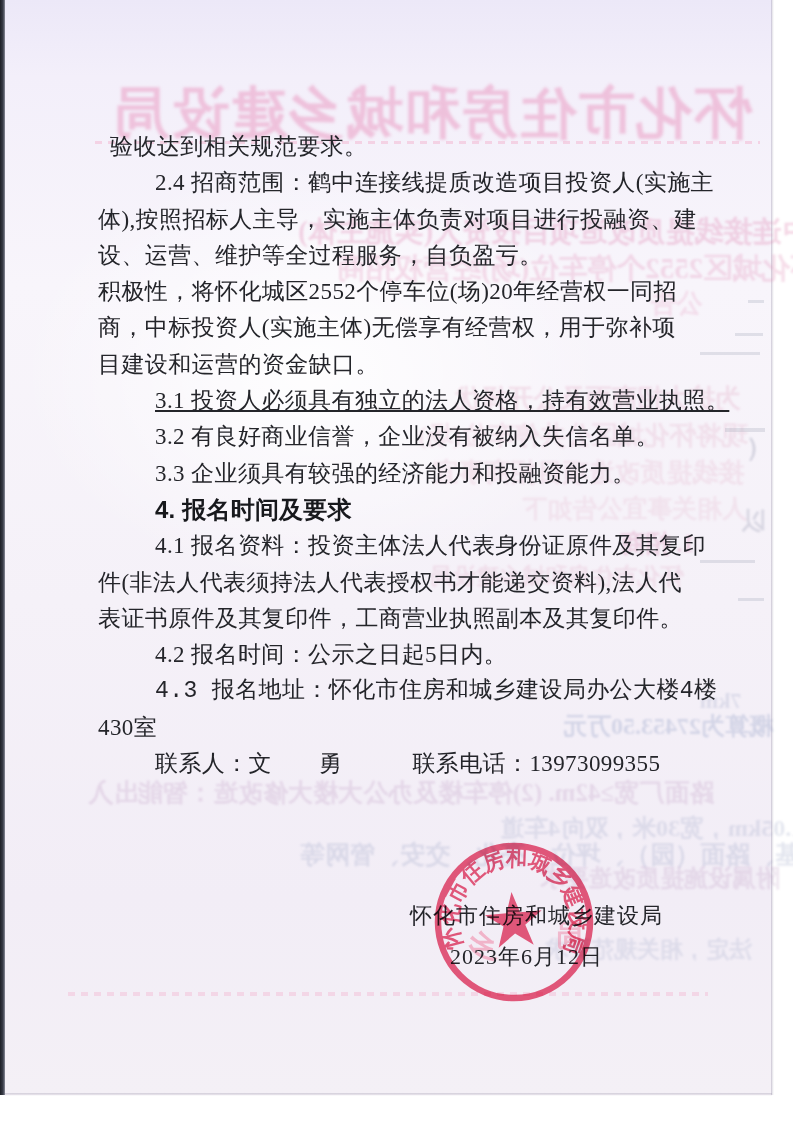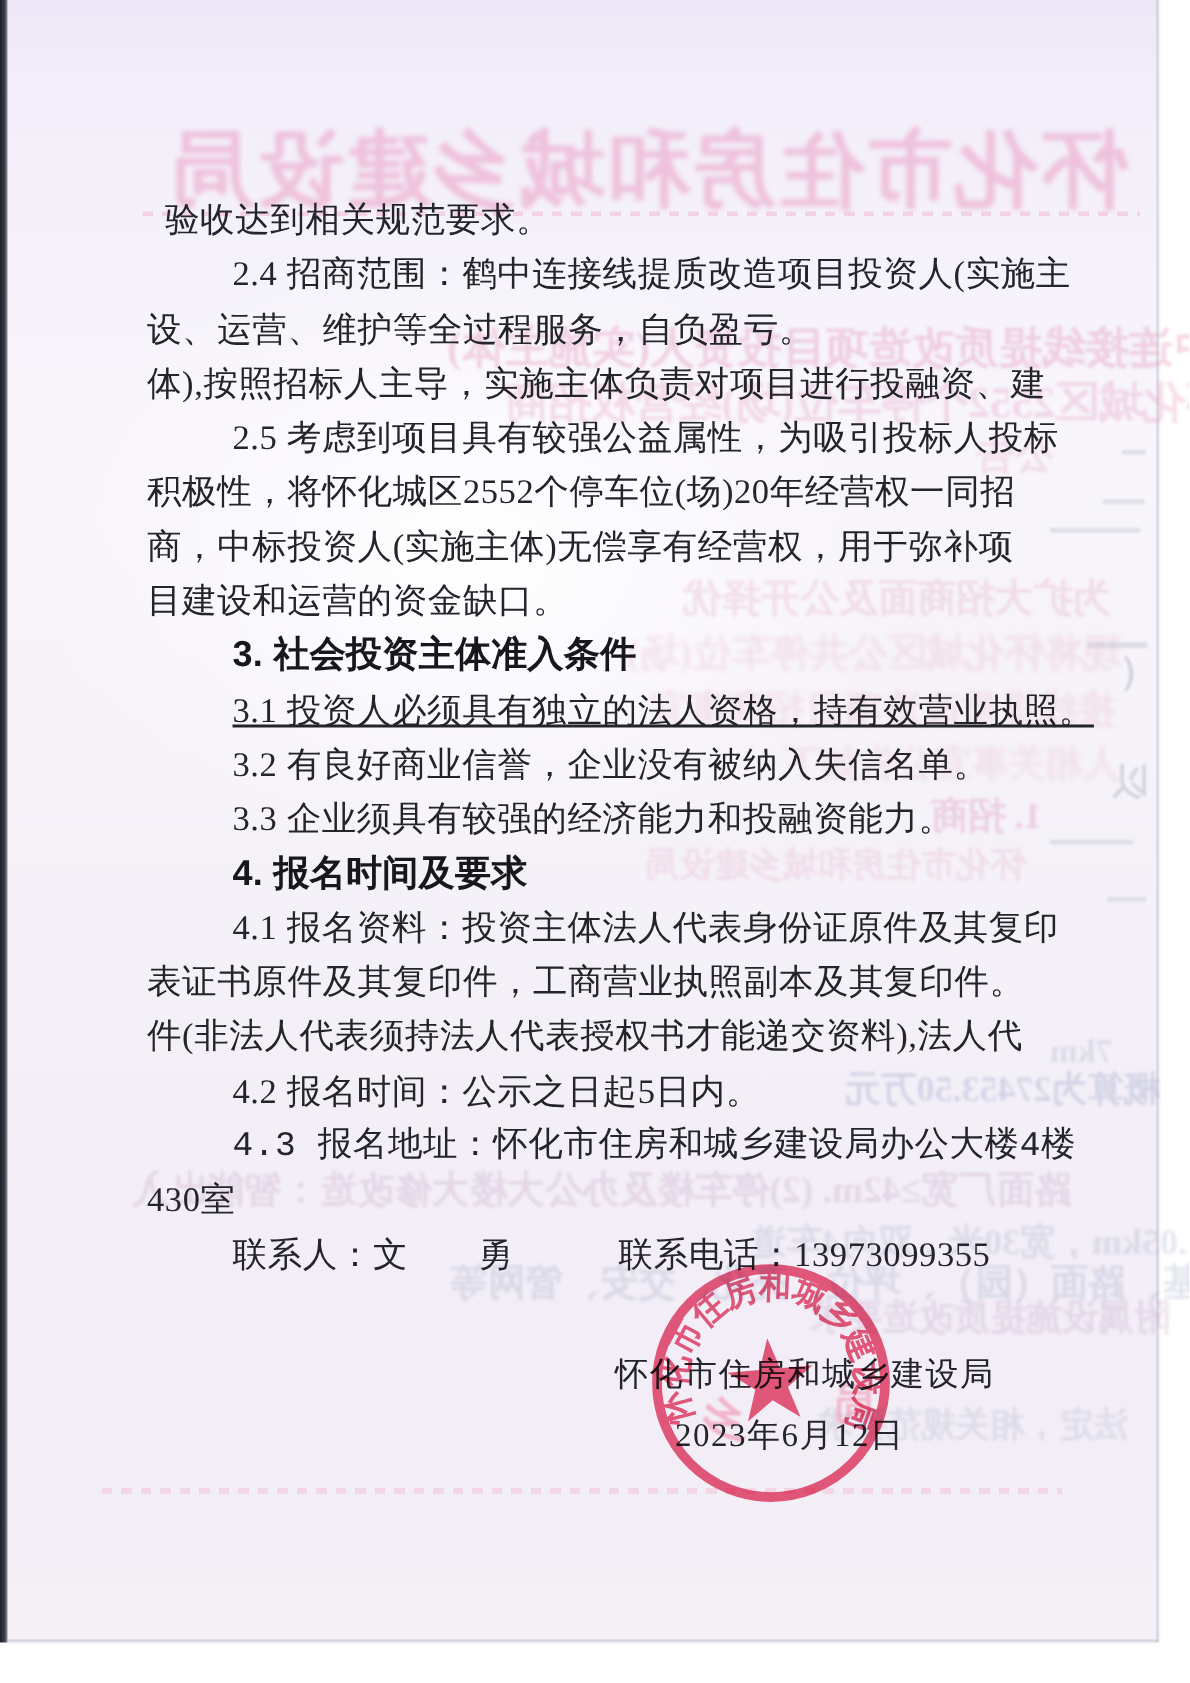--- a/index.html
+++ b/index.html
@@ -97,34 +97,32 @@
   <div class="gray-mark" style="left:700px;top:352px;width:60px;height:3px;"></div>
   <div class="gray-mark" style="left:735px;top:333px;width:28px;height:3px;"></div>
   <div class="gray-mark" style="left:725px;top:428px;width:40px;height:4px;"></div>
   <div class="gray-mark" style="left:748px;top:300px;width:16px;height:3px;"></div>
   <div class="gray-mark" style="left:700px;top:560px;width:55px;height:3px;"></div>
   <div class="gray-mark" style="left:738px;top:598px;width:26px;height:3px;"></div>
 
   <div class="body-text" id="body-text">
       <div class="bline" style="padding-left: 12px;">验收达到相关规范要求。</div>
       <div class="bline" style="padding-left: 57px;">2.4 招商范围：鹤中连接线提质改造项目投资人(实施主</div>
+      <div class="bline" style="padding-left: 0px;">体),按照招标人主导，实施主体负责对项目进行投融资、建</div>
       <div class="bline" style="padding-left: 0px;">设、运营、维护等全过程服务，自负盈亏。</div>
-      <div class="bline" style="padding-left: 0px;">体),按照招标人主导，实施主体负责对项目进行投融资、建</div>
-      <div class="bline" style="padding-left: 57px;">2.5 考虑到项目具有较强公益属性，为吸引投标人投标</div>
       <div class="bline" style="padding-left: 0px;">积极性，将怀化城区2552个停车位(场)20年经营权一同招</div>
       <div class="bline" style="padding-left: 0px;">商，中标投资人(实施主体)无偿享有经营权，用于弥补项</div>
       <div class="bline" style="padding-left: 0px; font-family: Liberation Serif, serif;">目建设和运营的资金缺口。</div>
-      <div class="bline bold" style="padding-left: 57px;">3.  社会投资主体准入条件</div>
       <div class="bline" style="padding-left: 57px; text-decoration: underline;">3.1 投资人必须具有独立的法人资格，持有效营业执照。</div>
       <div class="bline" style="padding-left: 57px;">3.2 有良好商业信誉，企业没有被纳入失信名单。</div>
       <div class="bline" style="padding-left: 57px;">3.3 企业须具有较强的经济能力和投融资能力。</div>
       <div class="bline bold" style="padding-left: 57px;">4. 报名时间及要求</div>
       <div class="bline" style="padding-left: 57px;">4.1 报名资料：投资主体法人代表身份证原件及其复印</div>
+      <div class="bline" style="padding-left: 0px;">件(非法人代表须持法人代表授权书才能递交资料),法人代</div>
       <div class="bline" style="padding-left: 0px;">表证书原件及其复印件，工商营业执照副本及其复印件。</div>
-      <div class="bline" style="padding-left: 0px;">件(非法人代表须持法人代表授权书才能递交资料),法人代</div>
       <div class="bline" style="padding-left: 57px;">4.2 报名时间：公示之日起5日内。</div>
       <div class="bline" style="padding-left: 57px; font-family: Liberation Mono, monospace;">4.3 报名地址：怀化市住房和城乡建设局办公大楼4楼</div>
       <div class="bline" style="padding-left: 0px;">430室</div>
       <div class="bline" style="padding-left: 57px;">联系人：文　　勇　　　联系电话：13973099355</div>
     </div>
 
   <div class="signature">
     <div class="sig-org">怀化市住房和城乡建设局</div>
     <div class="sig-date">2023年6月12日</div>
   </div>

